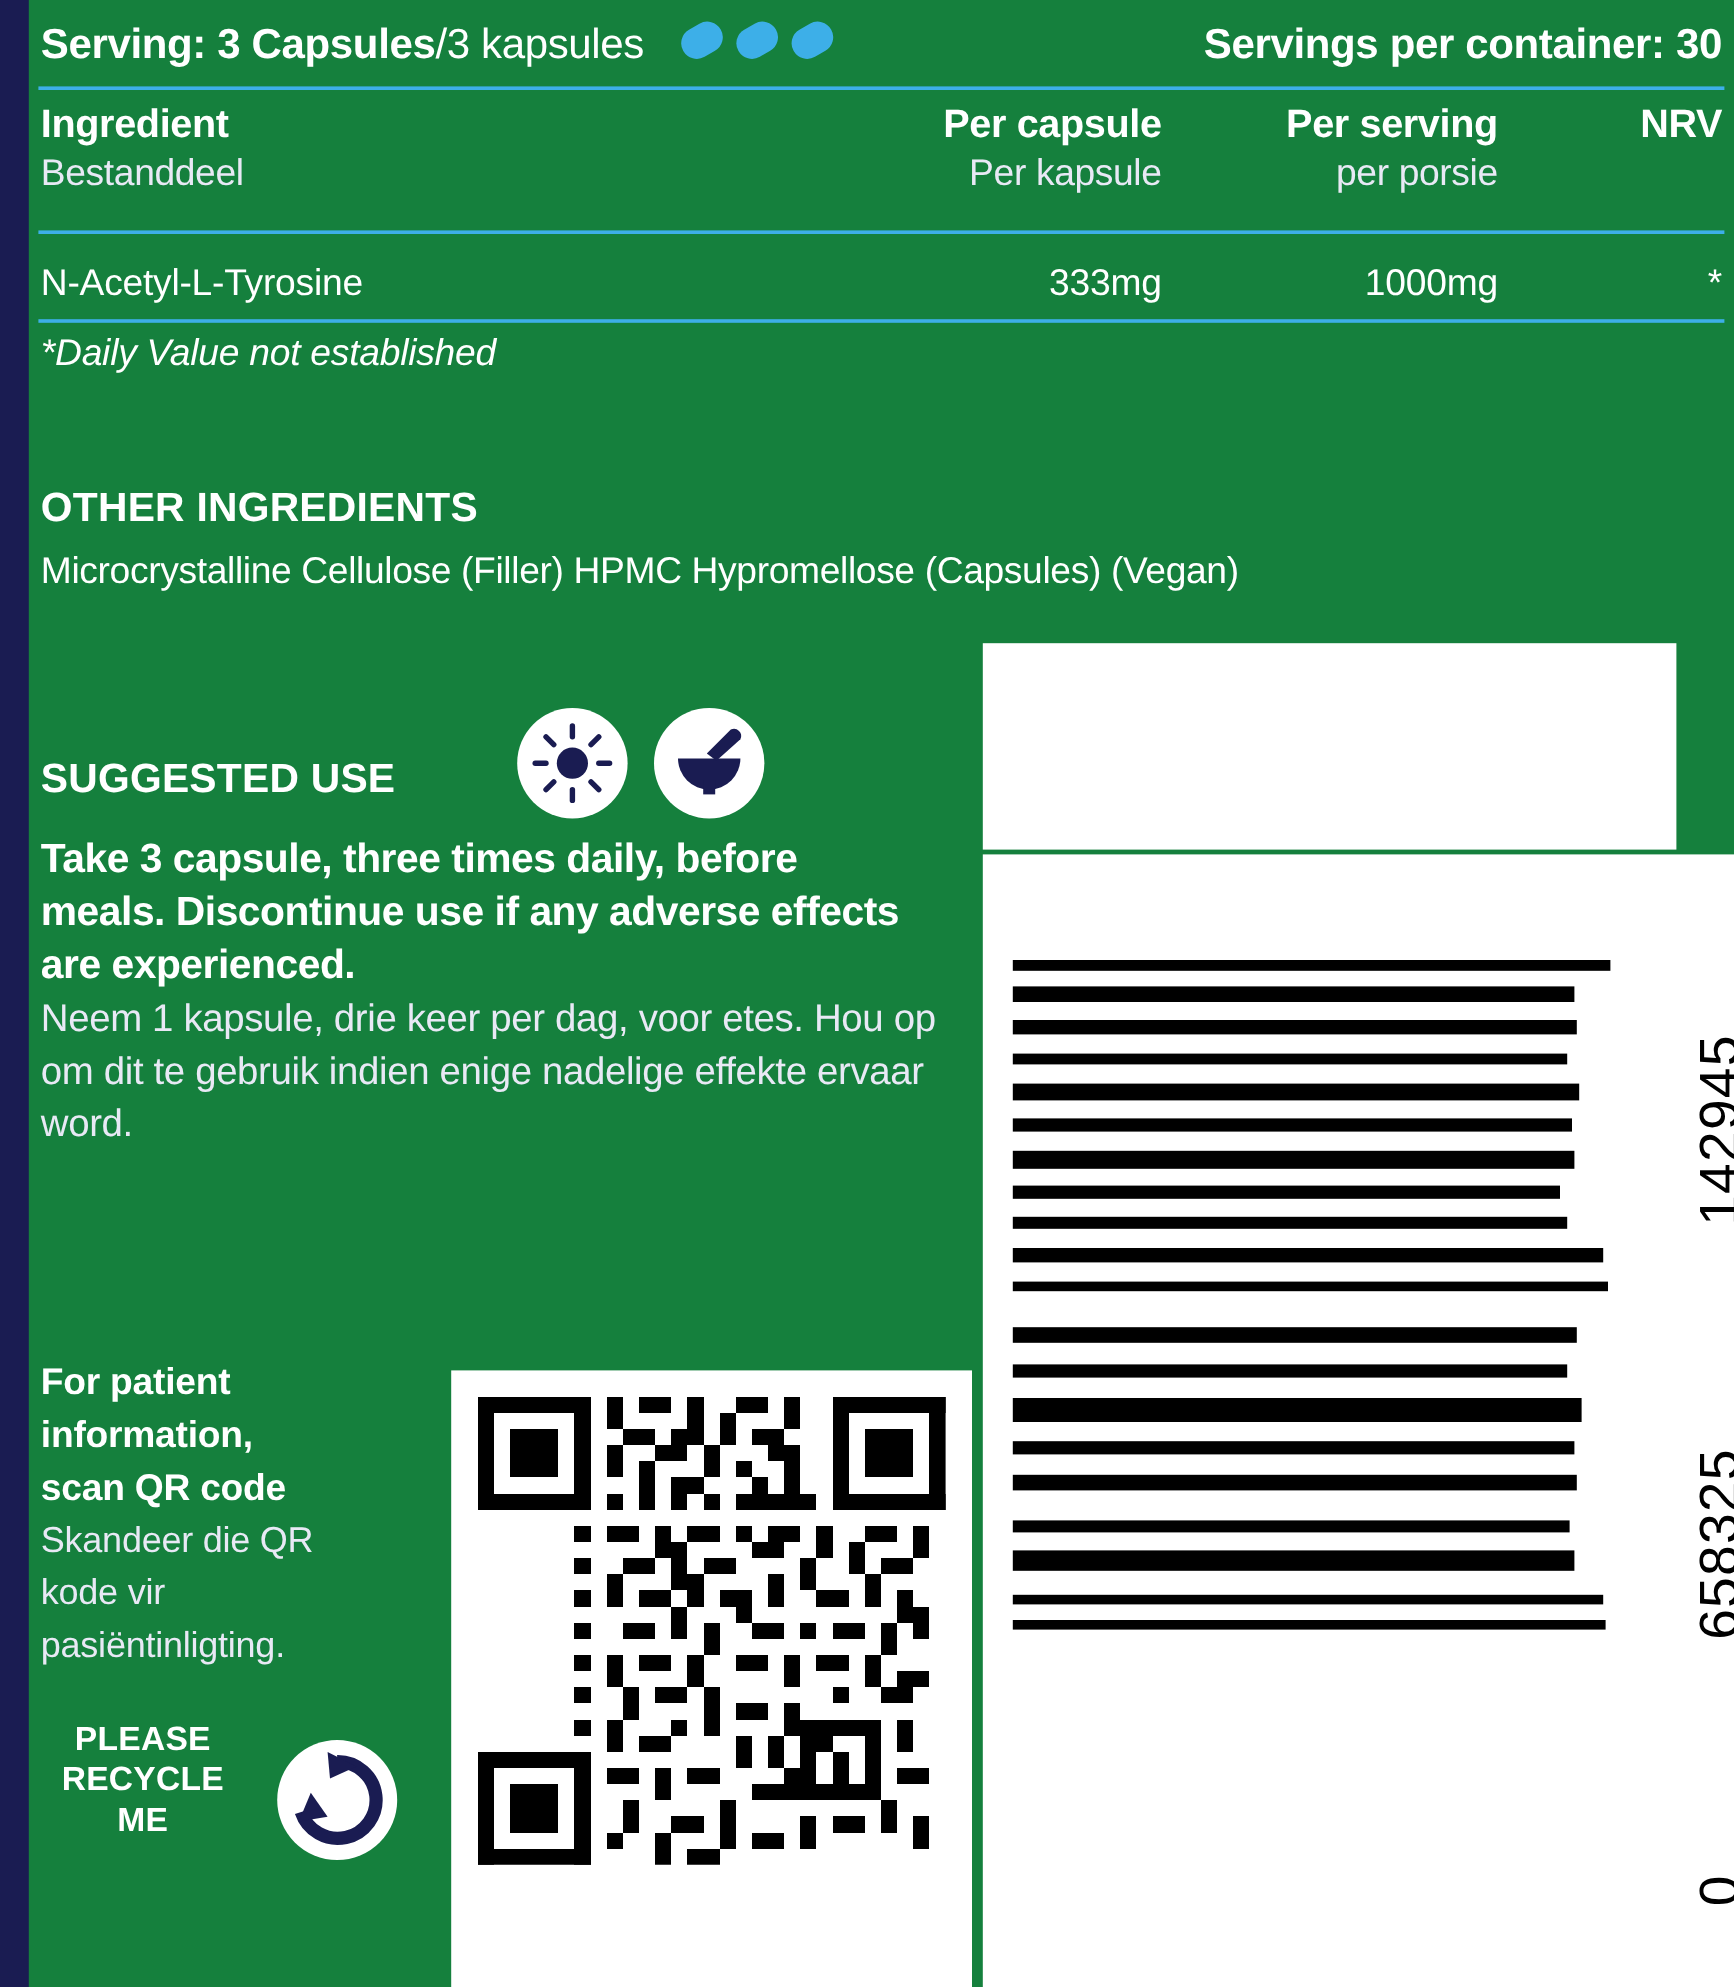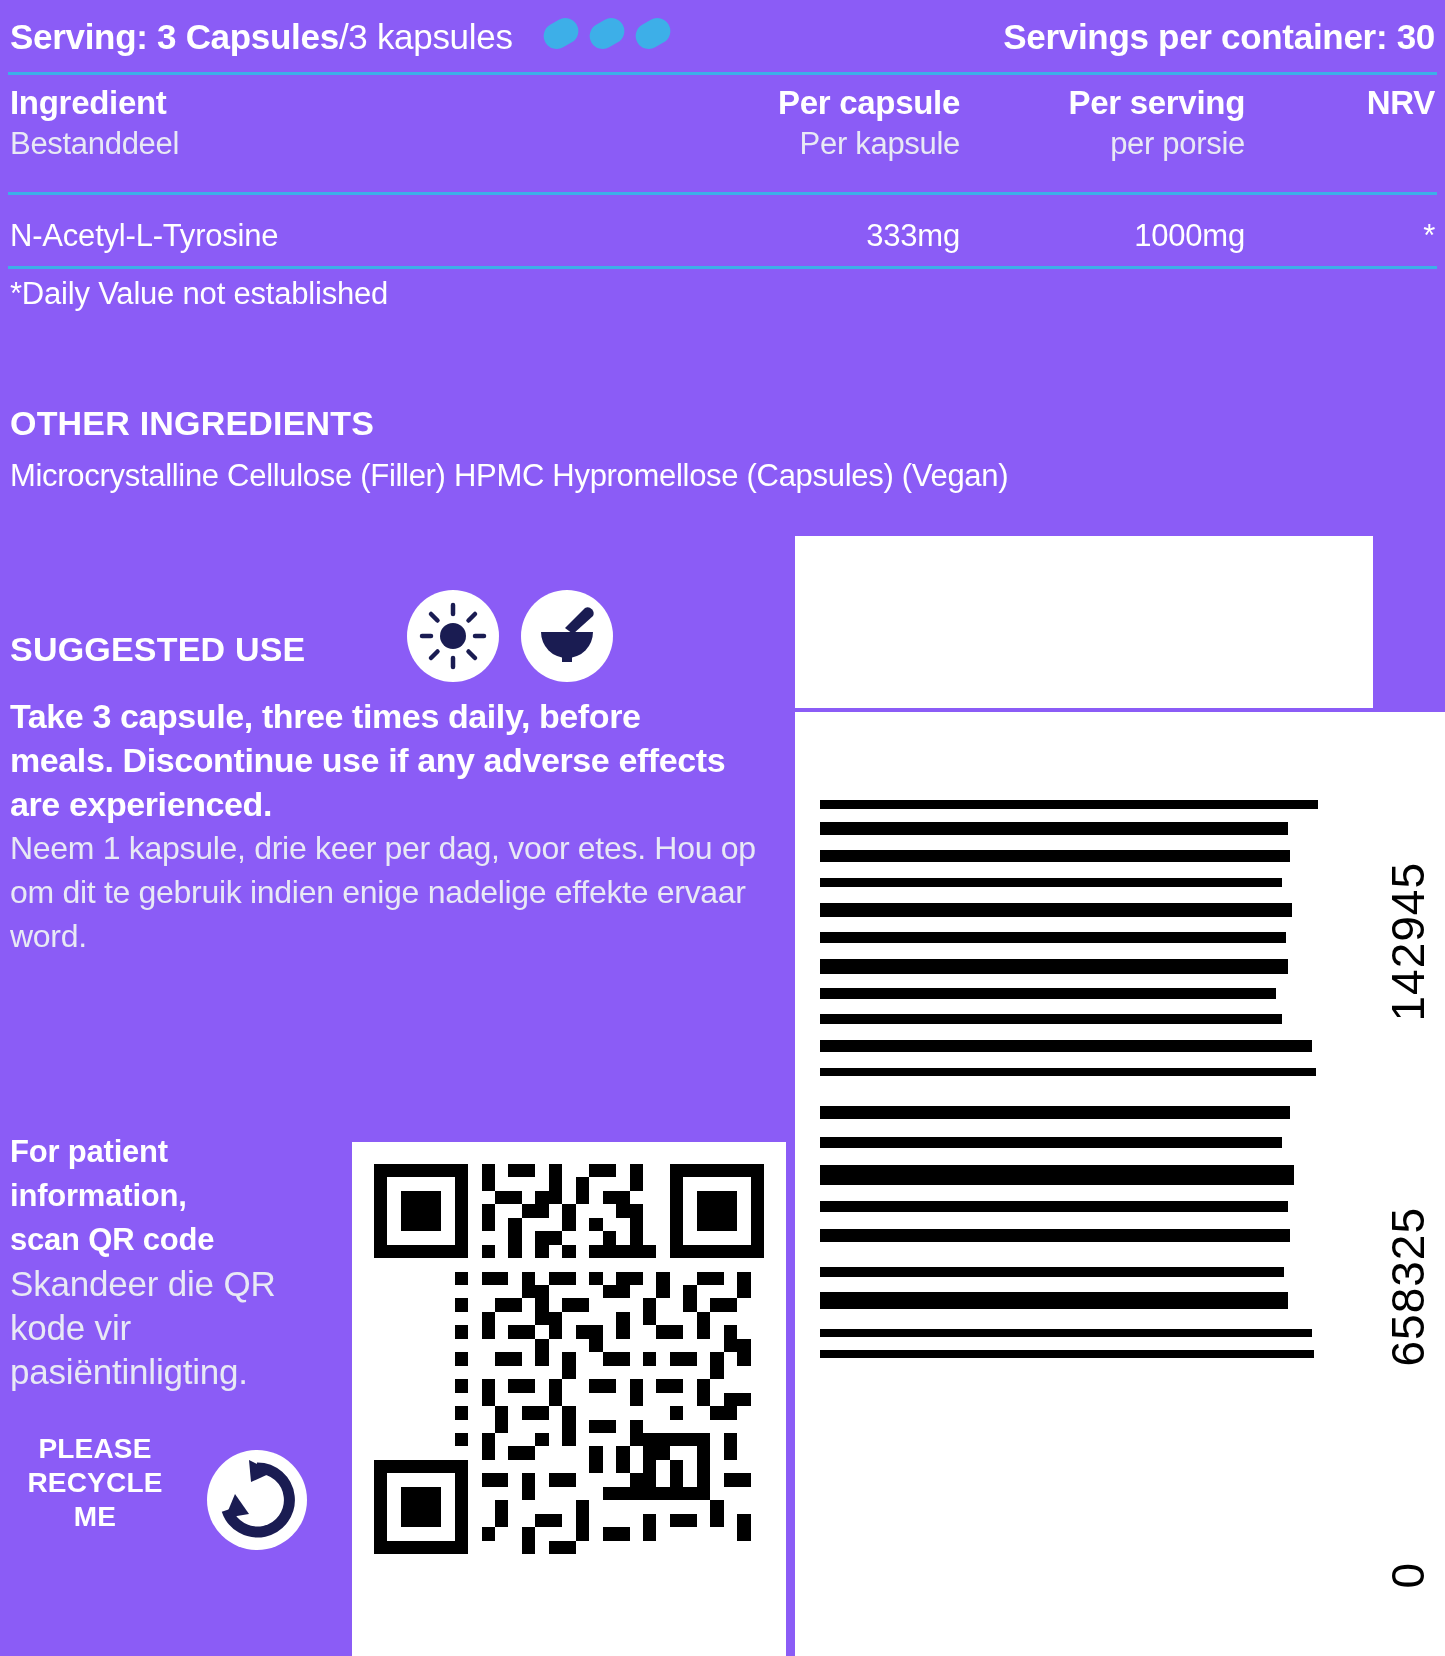--- a/index.html
+++ b/index.html
@@ -11,21 +11,22 @@
     width: 1445px;
     height: 1656px;
     position: relative;
     font-family: "Liberation Sans", sans-serif;
     color: #ffffff;
     overflow: hidden;
   }
   .label {
     position: absolute;
     inset: 0;
-    background: #8b5cf6;
+    background: #15803d;
+    margin-left: 24px;
   }
 
   
   .serving-row {
     position: absolute;
     left: 10px;
     right: 10px;
     top: 8px;
     height: 58px;
     display: flex;
@@ -114,20 +115,21 @@
     letter-spacing: -0.2px;
   }
 
   .daily-note {
     position: absolute;
     left: 10px;
     top: 276px;
     font-size: 31px;
     font-weight: 300;
     letter-spacing: -0.2px;
+    font-style: italic;
   }
 
   
   .other-title {
     position: absolute;
     left: 10px;
     top: 404px;
     font-size: 34px;
     font-weight: bold;
     letter-spacing: 0.2px;
@@ -189,21 +191,21 @@
     font-size: 31px;
     font-weight: bold;
     line-height: 44px;
     letter-spacing: -0.2px;
   }
   .patient-af {
     position: absolute;
     left: 10px;
     top: 1262px;
     width: 270px;
-    font-size: 35px;
+    font-size: 30px;
     font-weight: 300;
     line-height: 44px;
     color: #e8e9f5;
     letter-spacing: -0.2px;
   }
   .recycle-text {
     position: absolute;
     left: 10px;
     top: 1432px;
     width: 170px;

